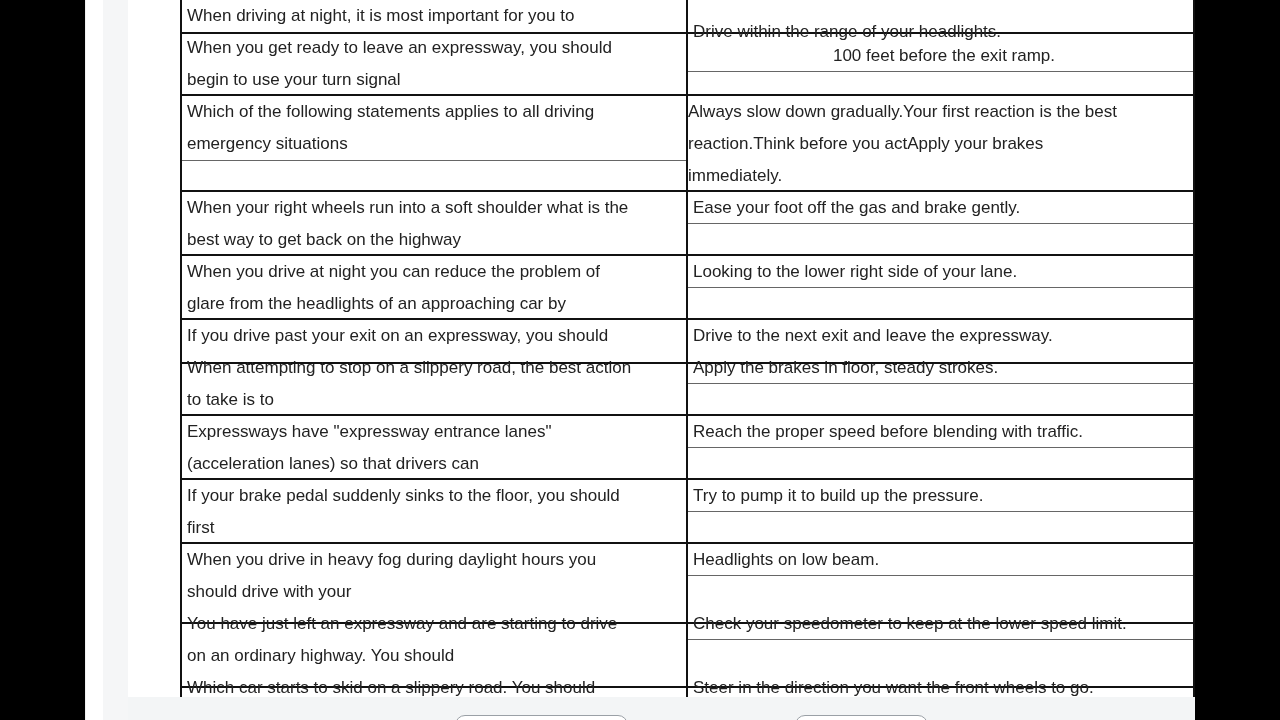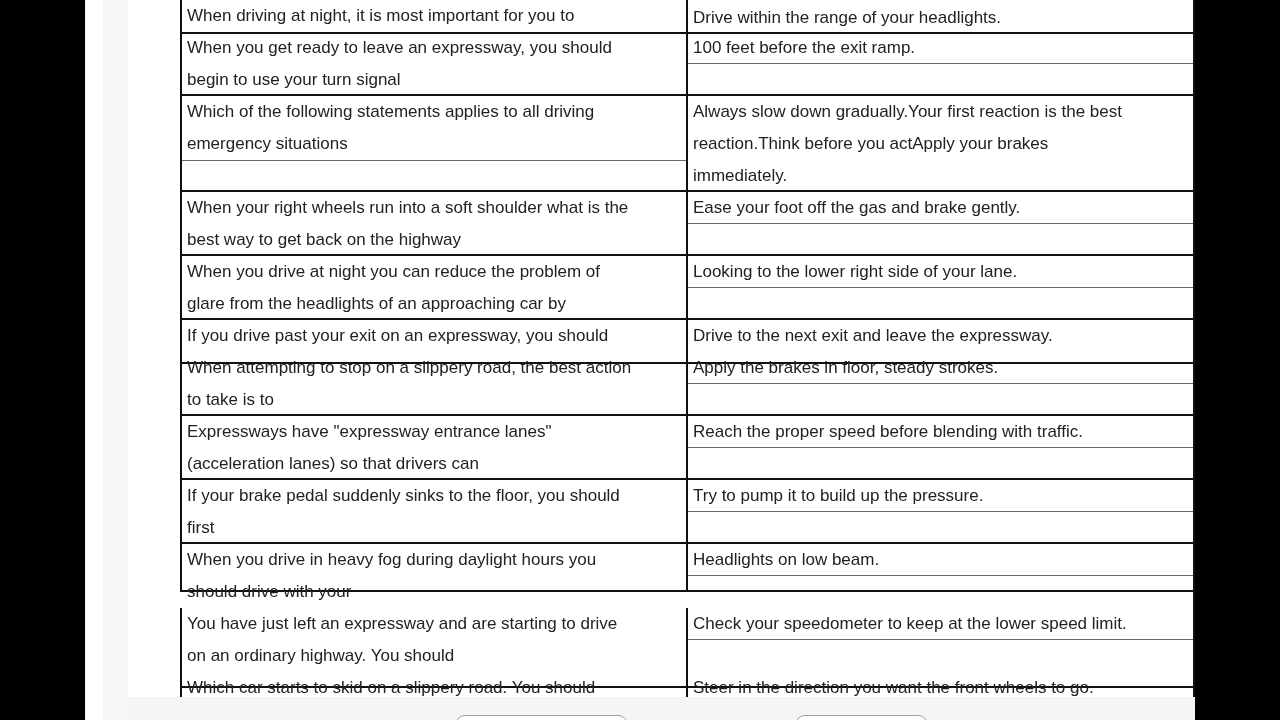--- a/index.html
+++ b/index.html
@@ -59,42 +59,42 @@
   <div class="inner"></div>
 </div>
 
 <div class="page">
 
   <div class="row" style="top:-2px;height:34px;border-top:2px solid #111;">
     <div class="cell-q">
       <span class="qline">When driving at night, it is most important for you to</span>
     </div>
     <div class="cell-a">
-      <div class="sub last" style="top:2px;">Drive within the range of your headlights.</div>
+      <div class="sub last" style="top:16px;">Drive within the range of your headlights.</div>
     </div>
   </div>
 
   <div class="row" style="top:32px;height:64px;">
     <div class="cell-q">
       <span class="qline">When you get ready to leave an expressway, you should</span>
       <span class="qline">begin to use your turn signal</span>
     </div>
     <div class="cell-a">
-      <div class="sub" style="top:0;">100 feet before the exit ramp.</div>
+      <div class="sub" style="top:8px;text-align:center;">100 feet before the exit ramp.</div>
       <div class="sub last" style="top:32px;"></div>
     </div>
   </div>
 
   <div class="row" style="top:96px;height:96px;">
     <div class="cell-q">
       <span class="qline">Which of the following statements applies to all driving</span>
       <span class="qline">emergency situations</span>
       <div class="qsub-empty" style="top:64px;"></div>
     </div>
-    <div class="cell-a" style="padding-left:5px;">
+    <div class="cell-a" style="">
       <span class="qline">Always slow down gradually.Your first reaction is the best</span>
       <span class="qline">reaction.Think before you actApply your brakes</span>
       <span class="qline">immediately.</span>
     </div>
   </div>
 
   <div class="row" style="top:192px;height:64px;border-radius:17px;">
     <div class="cell-q">
       <span class="qline">When your right wheels run into a soft shoulder what is the</span>
       <span class="qline">best way to get back on the highway</span>
@@ -151,21 +151,21 @@
     <div class="cell-q">
       <span class="qline">If your brake pedal suddenly sinks to the floor, you should</span>
       <span class="qline">first</span>
     </div>
     <div class="cell-a">
       <div class="sub" style="top:0;">Try to pump it to build up the pressure.</div>
       <div class="sub last" style="top:32px;"></div>
     </div>
   </div>
 
-  <div class="row" style="top:544px;height:48px;">
+  <div class="row" style="top:544px;height:80px;">
     <div class="cell-q">
       <span class="qline">When you drive in heavy fog during daylight hours you</span>
       <span class="qline">should drive with your</span>
     </div>
     <div class="cell-a">
       <div class="sub" style="top:0;">Headlights on low beam.</div>
       <div class="sub last" style="top:32px;"></div>
     </div>
   </div>
 

